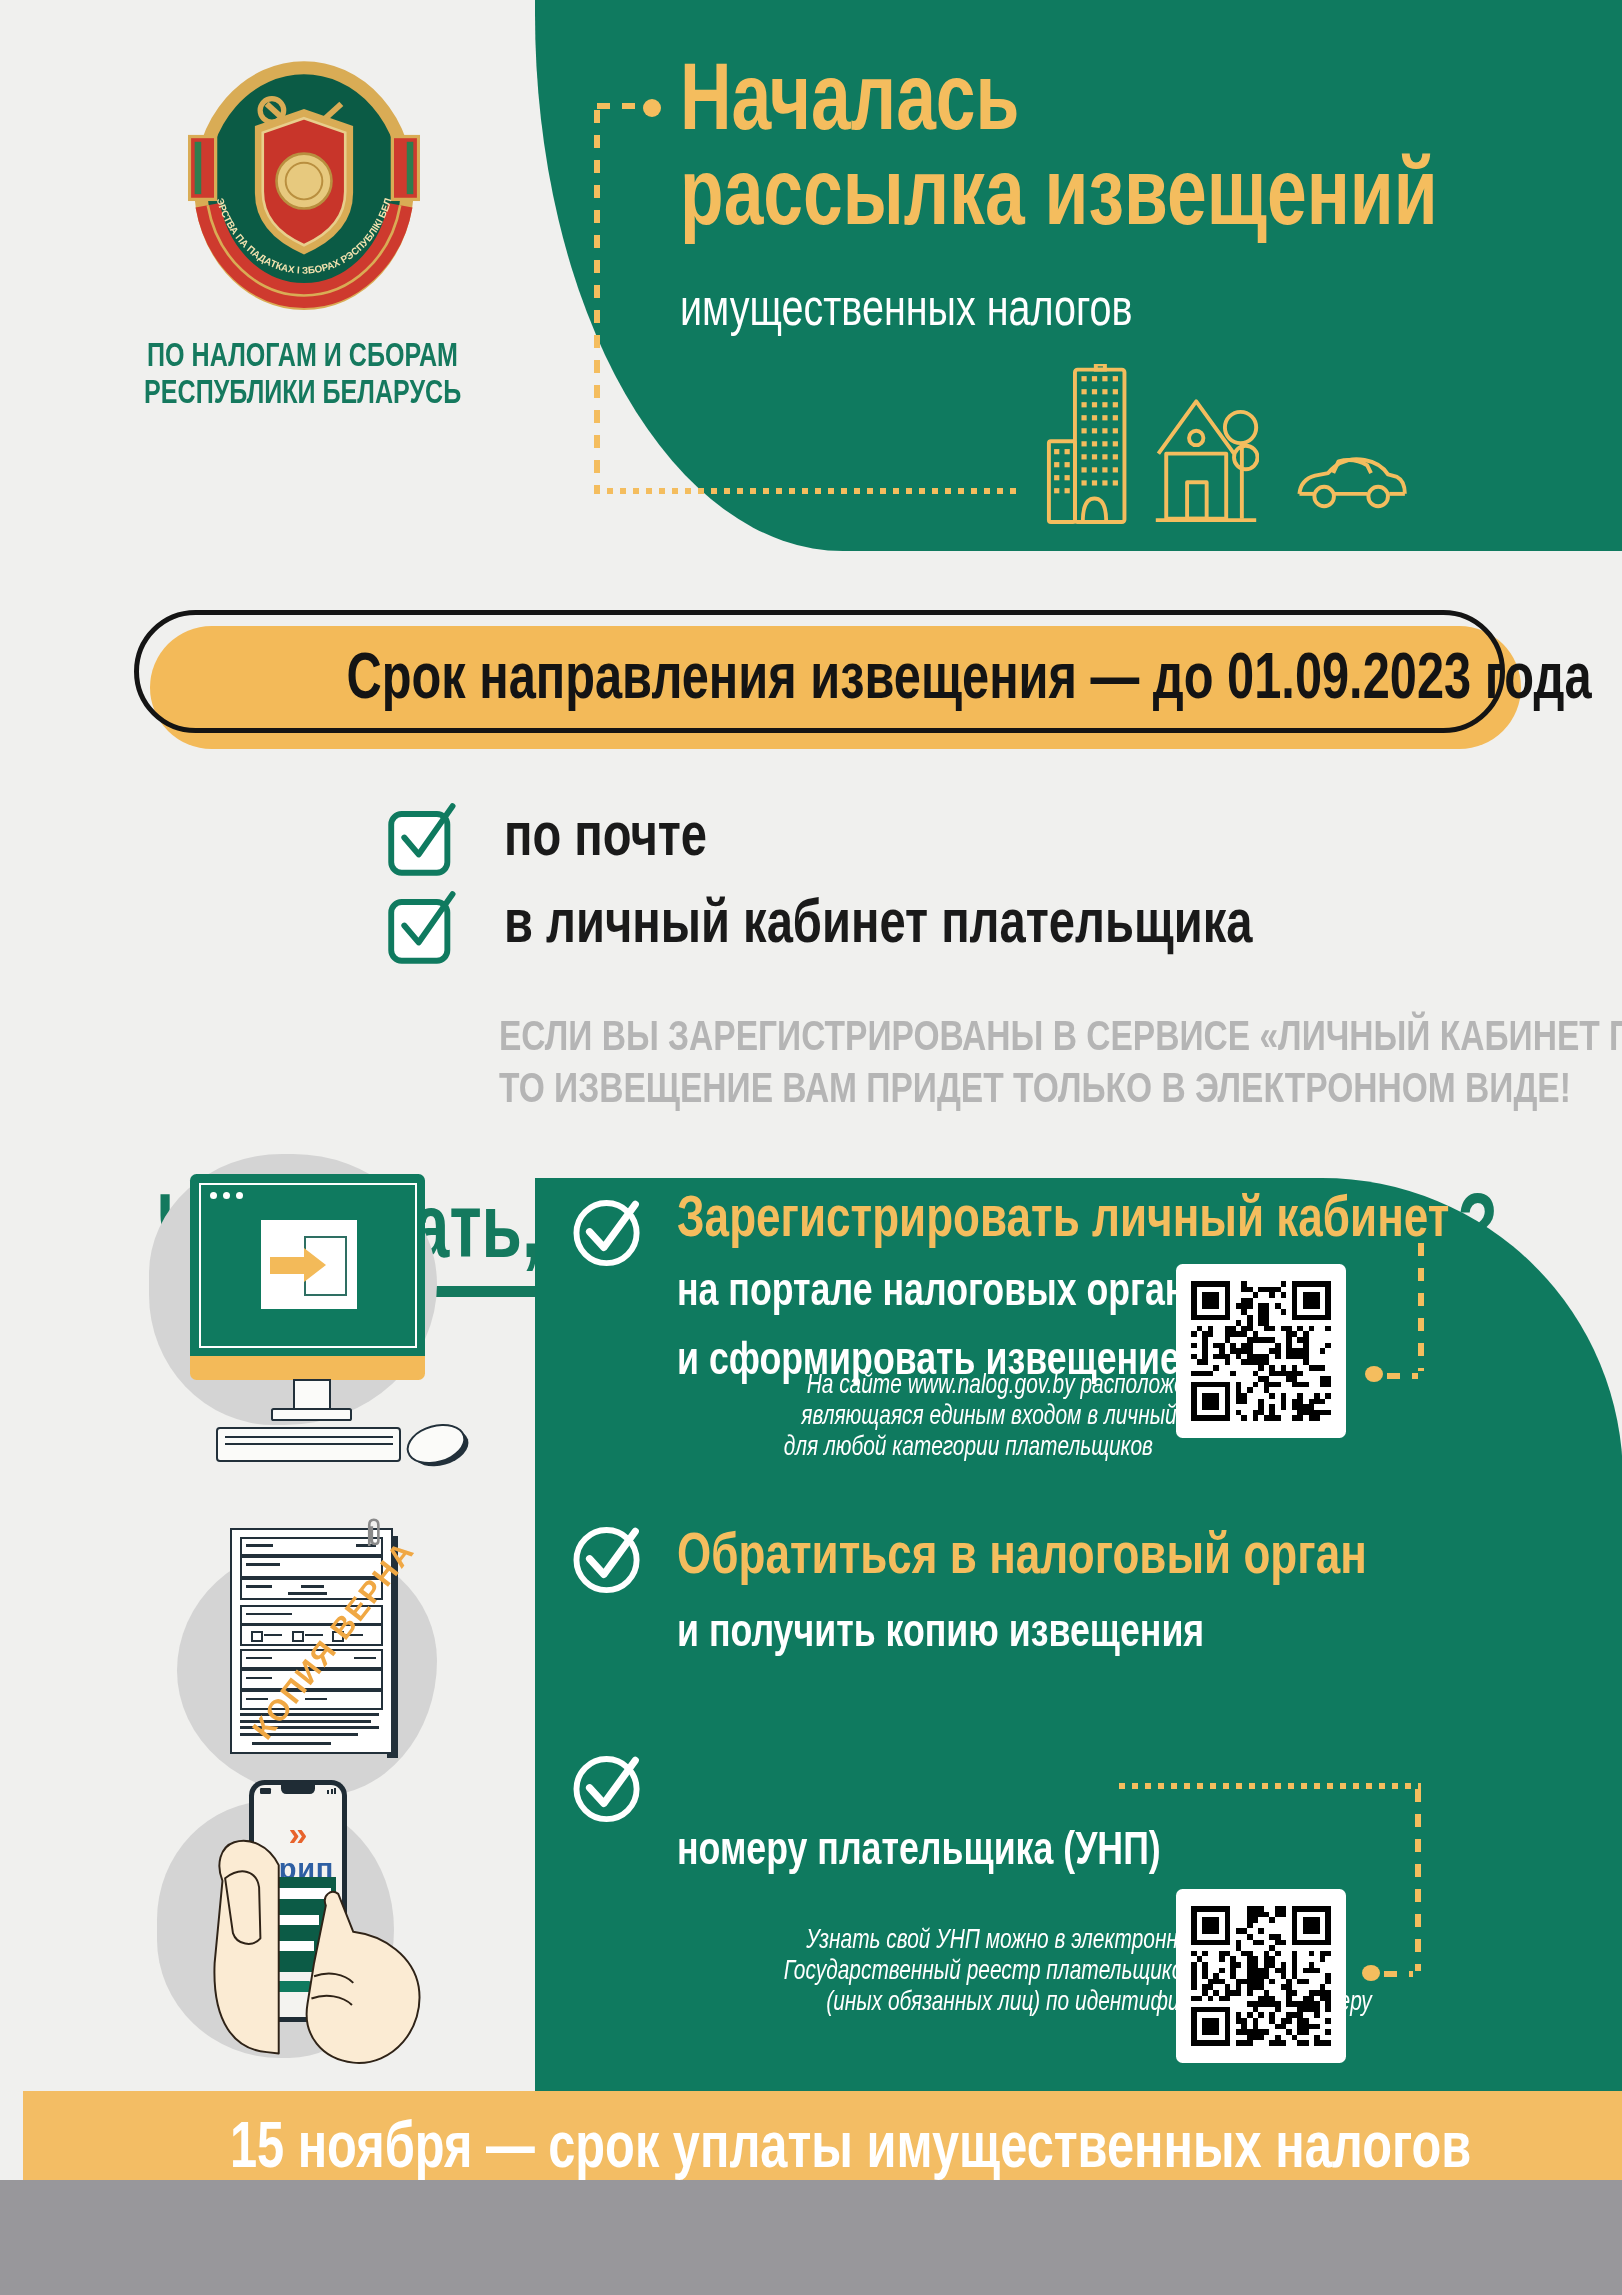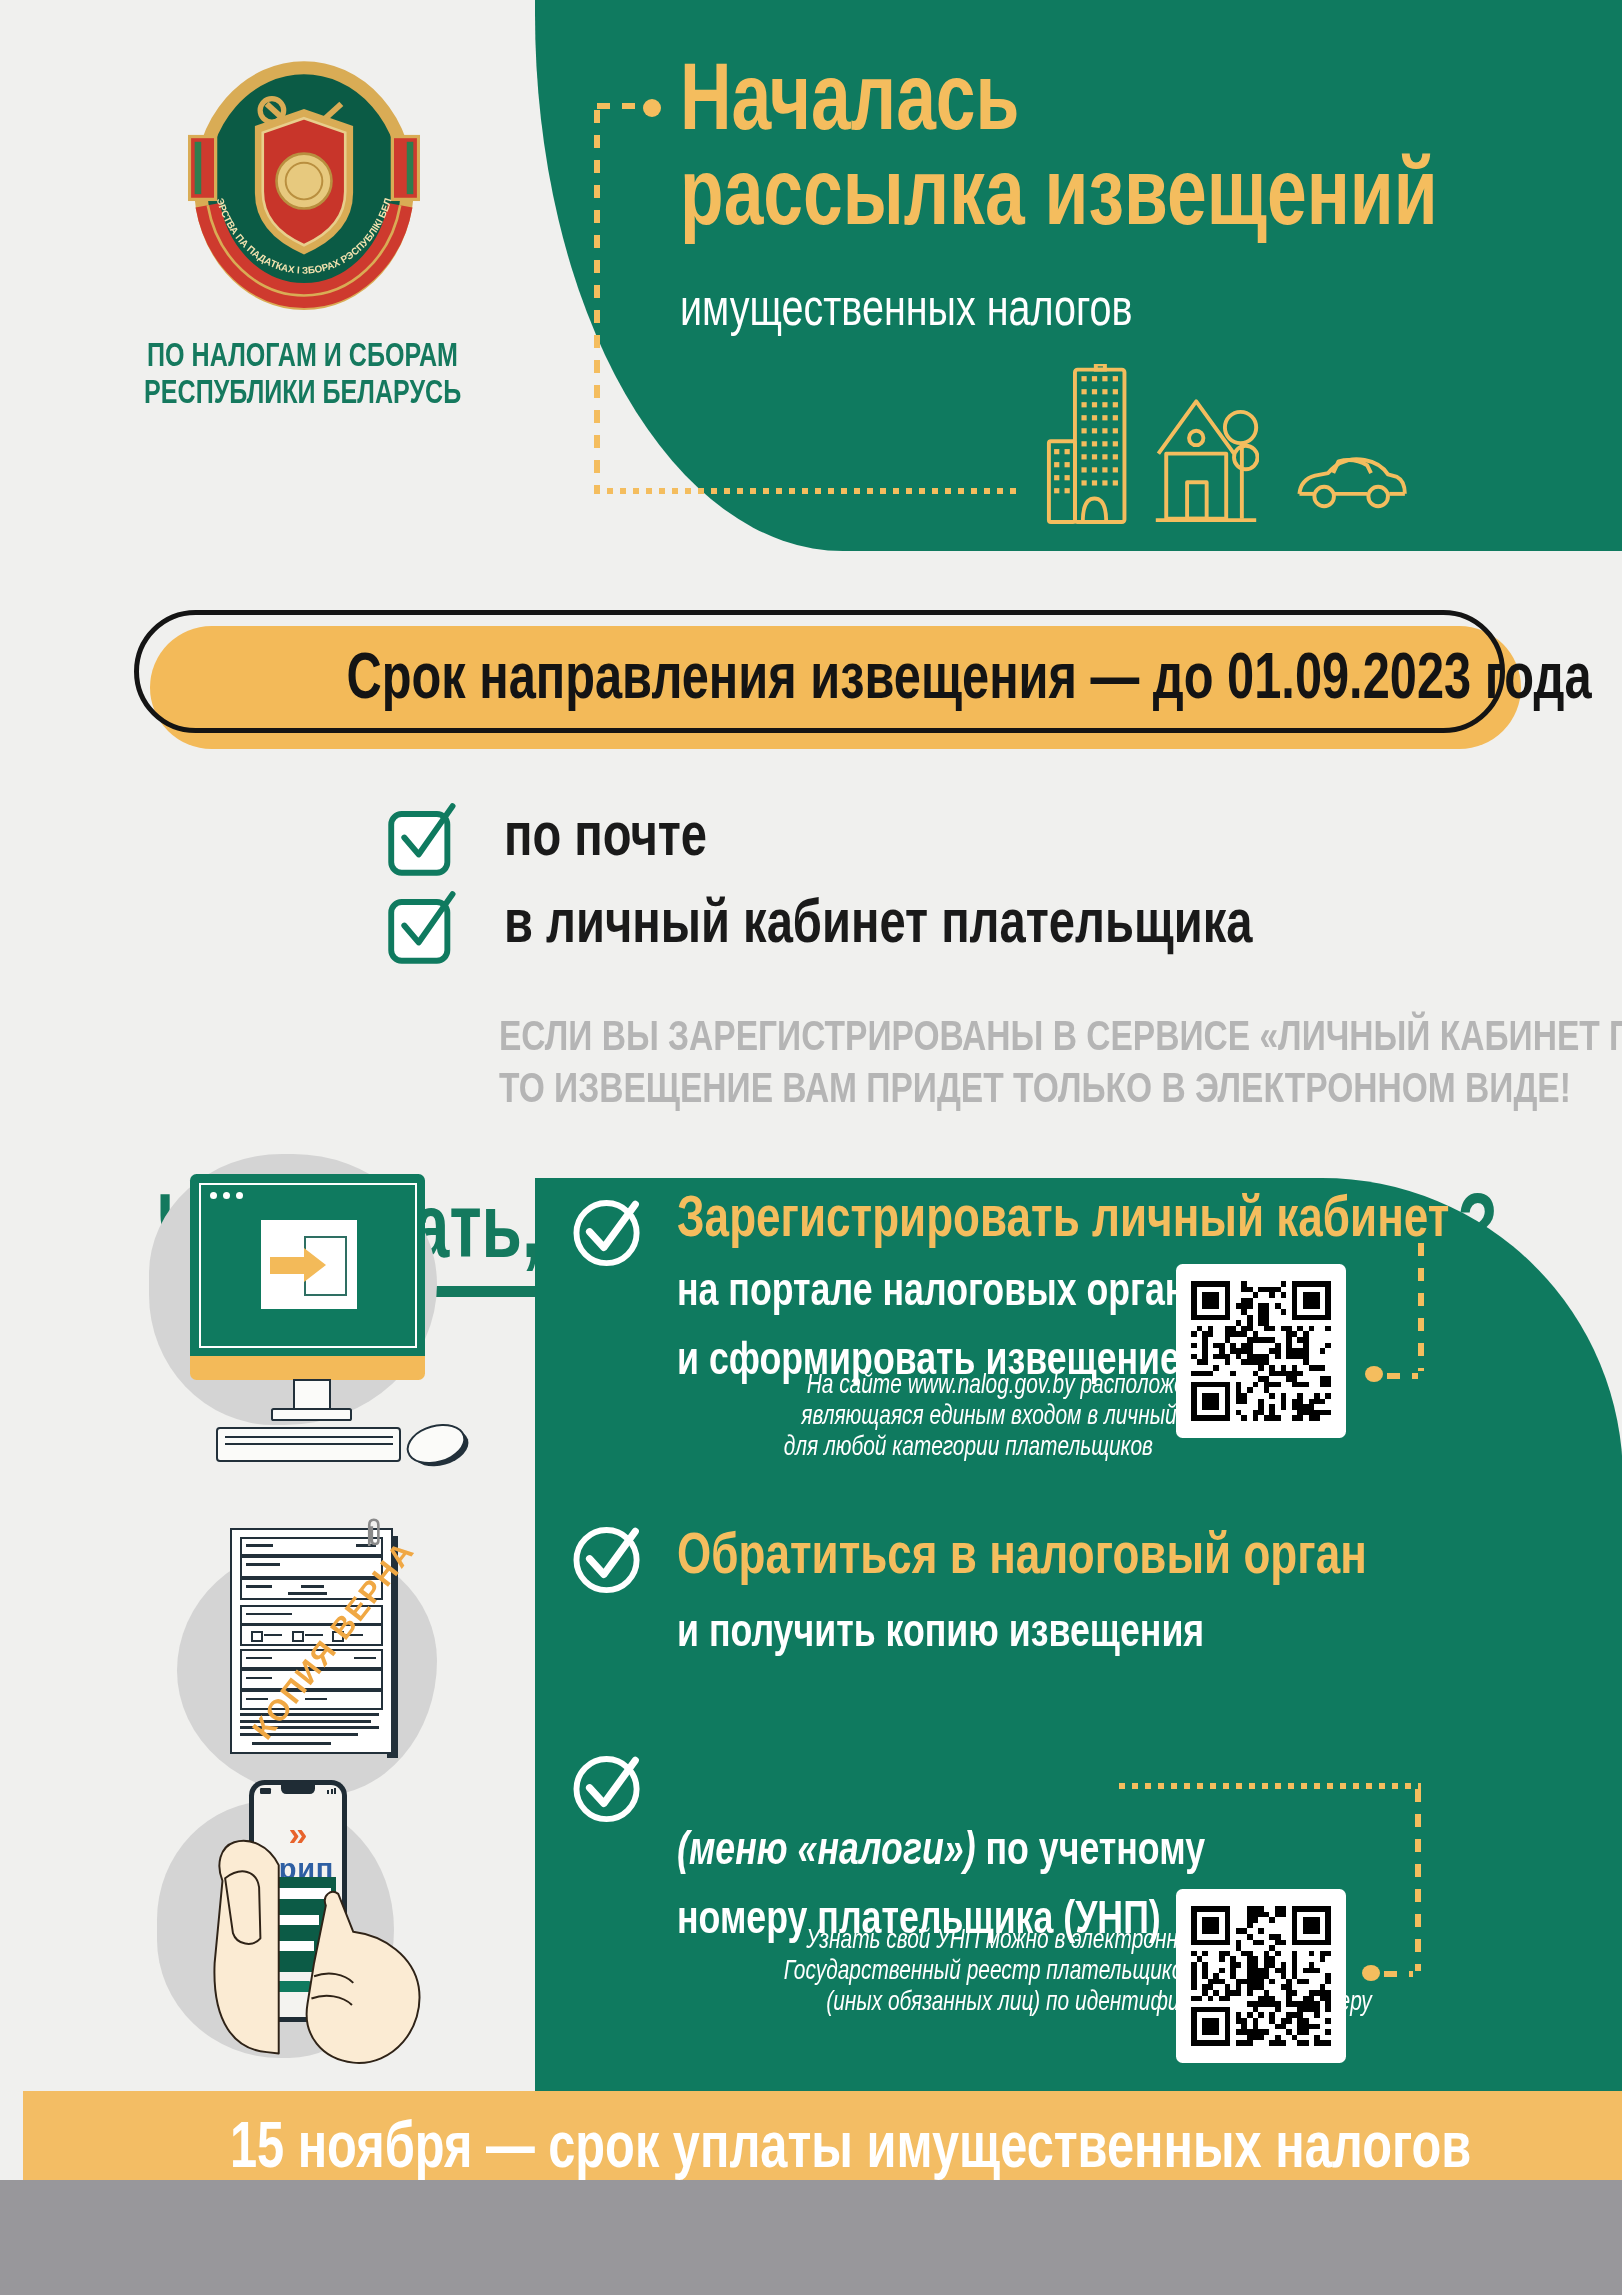--- a/index.html
+++ b/index.html
@@ -454,21 +454,20 @@
   <div class="step-title" style="left:142px;top:346px;"><span class="cond">Обратиться в налоговый орган</span></div>
   <div class="step-text" style="left:142px;top:417px;">
     <div><span class="cond">и получить копию извещения</span></div>
   </div>
 
   <svg class="abs" style="left:31px;top:564px;" width="85" height="85" viewBox="0 0 130 130">
     <circle cx="62" cy="72" r="46" fill="none" stroke="#fff" stroke-width="9"></circle>
     <polyline points="36,70 58,94 106,28" fill="none" stroke="#fff" stroke-width="11" stroke-linecap="round" stroke-linejoin="round"></polyline>
   </svg>
   <div class="step-text" style="left:142px;top:635px;">
-    <div><span class="cond"><i>(меню «налоги»)</i><span> по учетному</span></span></div>
     <div><span class="cond">номеру плательщика (УНП)</span></div>
   </div>
   <div class="step-note" style="left:119px;top:745px;">
     <div><span class="cond-r">Узнать свой УНП можно в электронном сервисе</span></div>
     <div><span class="cond-r">Государственный реестр плательщиков</span></div>
     <div><span class="cond-r">(иных обязанных лиц) по идентификационному номеру</span></div>
   </div>
   <div class="qr-box" style="left:641px;top:711px;">
     <div class="qr-mod"><svg viewBox="0 0 25 25" width="100%" height="100%" shape-rendering="crispEdges">
           <rect width="25" height="25" fill="#fff"></rect>

